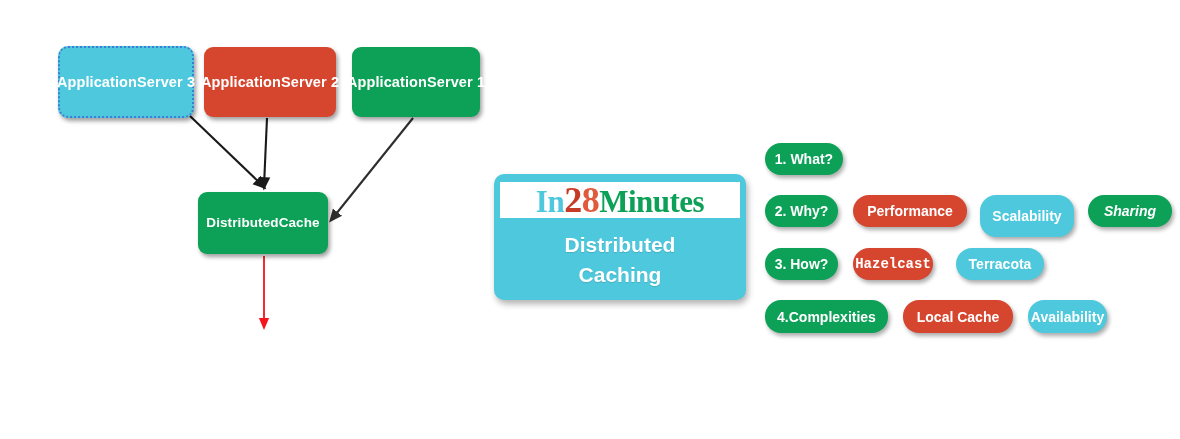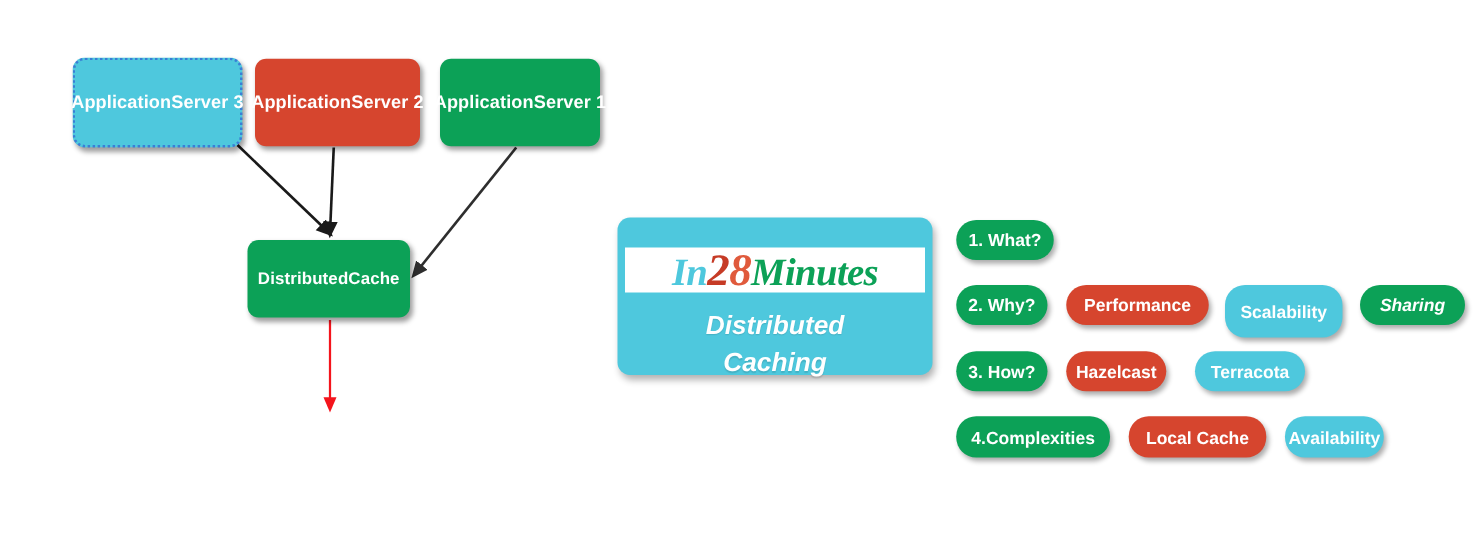--- a/index.html
+++ b/index.html
@@ -78,22 +78,21 @@
   
   #logo-card {
     position: absolute;
     left: 494px; top: 174px;
     width: 252px; height: 126px;
     background: #4ec8dd;
     border-radius: 10px;
     box-shadow: 2px 4px 6px rgba(0,0,0,0.30);
     z-index: 5;
     box-sizing: border-box;
-    padding-top: 20px;
-    font-style: italic;
+    padding-top: 4px;
   }
   #logo-strip {
     margin: 4px 6px 0 6px;
     height: 36px;
     background: #ffffff;
     display: flex;
     align-items: center;
     justify-content: center;
     overflow: hidden;
   }
@@ -130,21 +129,20 @@
     justify-content: center;
     color: #ffffff;
     font-weight: bold;
     font-size: 14px;
     border-radius: 16px;
     box-shadow: 2px 3px 4px rgba(0,0,0,0.33);
     white-space: nowrap;
     z-index: 5;
     padding: 0 10px;
     user-select: none;
-    margin-top: 33px;
   }
 </style>
 </head>
 <body>
 
 <div id="canvas">
 
   <svg id="arrow-layer" viewBox="0 0 1180 439" width="1180" height="439">
     <defs>
       <marker id="head-dark" markerWidth="7" markerHeight="7" refX="4.2" refY="3.2" orient="auto" markerUnits="strokeWidth">
@@ -200,20 +198,20 @@
     </div>
   </div>
 
   <div id="topic-chips">
       <div class="chip green" style="left: 765px; top: 143px; width: 78px; height: 32px;">1. What?</div>
       <div class="chip green" style="left: 765px; top: 195px; width: 73px; height: 32px;">2. Why?</div>
       <div class="chip red" style="left: 853px; top: 195px; width: 114px; height: 32px;">Performance</div>
       <div class="chip cyan" style="left: 980px; top: 195px; width: 94px; height: 42px;">Scalability</div>
       <div class="chip green" style="left: 1088px; top: 195px; width: 84px; height: 32px; font-style: italic;">Sharing</div>
       <div class="chip green" style="left: 765px; top: 248px; width: 73px; height: 32px;">3. How?</div>
-      <div class="chip red" style="left: 853px; top: 248px; width: 80px; height: 32px;">Hazelcast</div>
+      <div class="chip red" style="left: 853px; top: 248px; width: 80px; height: 32px; font-family: Liberation Mono, monospace;">Hazelcast</div>
       <div class="chip cyan" style="left: 956px; top: 248px; width: 88px; height: 32px;">Terracota</div>
       <div class="chip green" style="left: 765px; top: 300px; width: 123px; height: 33px;">4.Complexities</div>
       <div class="chip red" style="left: 903px; top: 300px; width: 110px; height: 33px;">Local Cache</div>
       <div class="chip cyan" style="left: 1028px; top: 300px; width: 79px; height: 33px;">Availability</div>
     </div>
 
 </div>
 
 </body></html>

